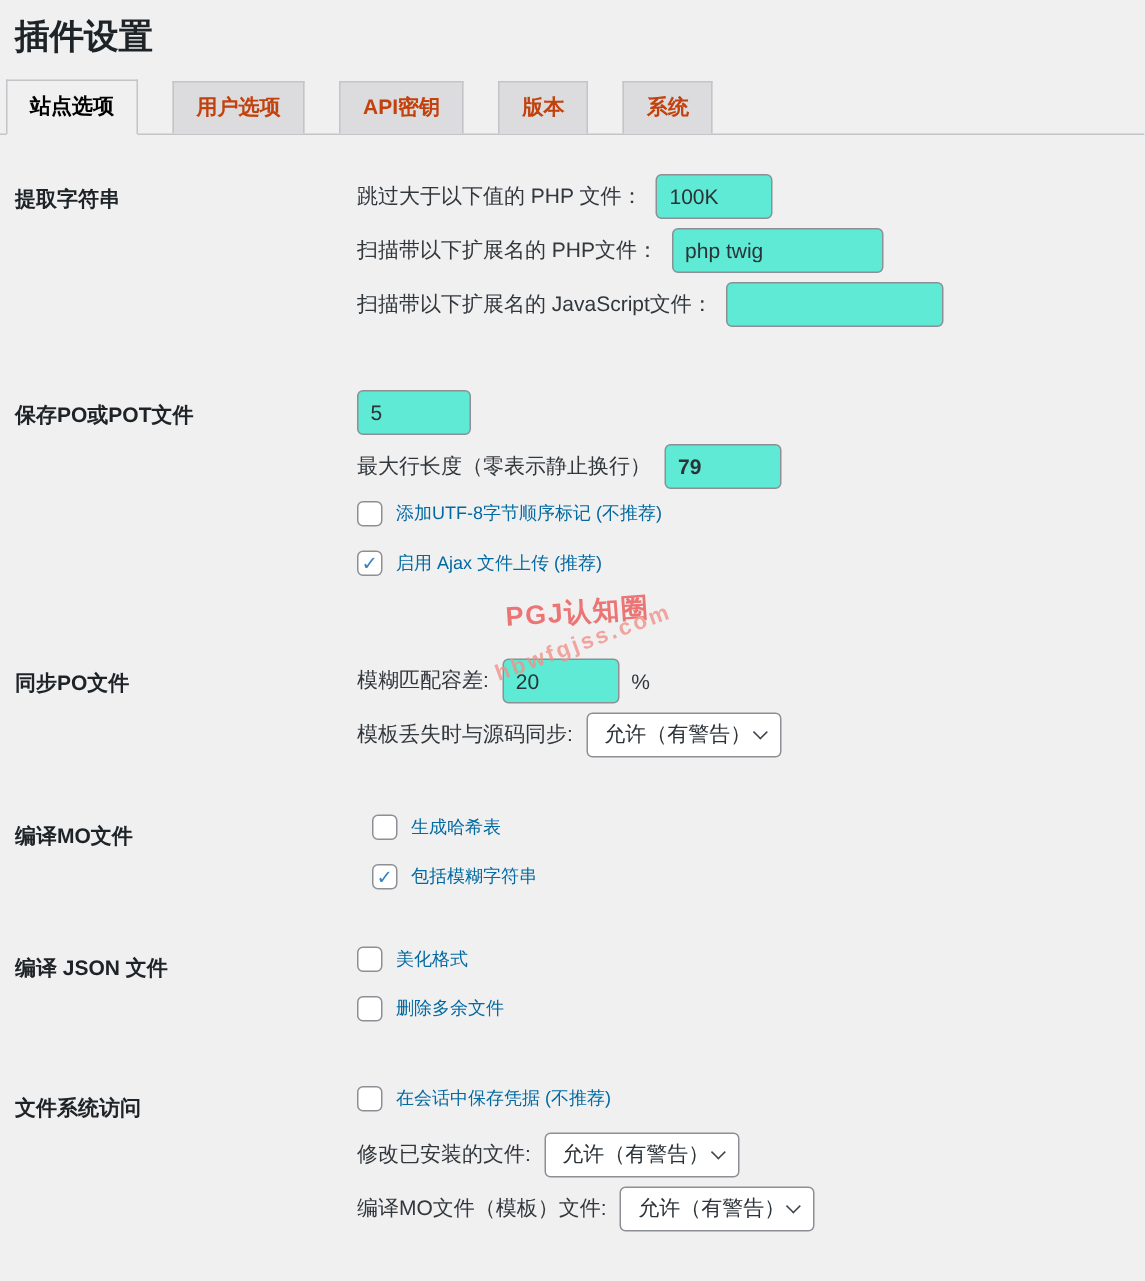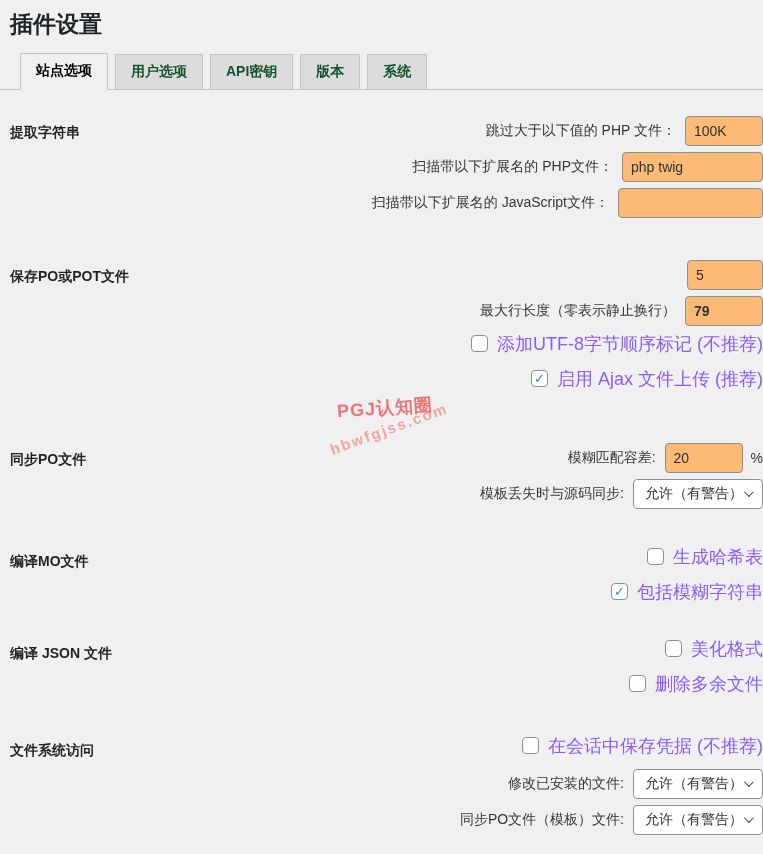--- a/index.html
+++ b/index.html
@@ -13,32 +13,32 @@
   }
   h1.page-title {
     margin:10px 0 0 10px;
     font-size:23px;
     font-weight:600;
     color:#1d2327;
     line-height:1.3;
   }
   .tabbar {
     margin-top:13px;
-    padding-left:20px;
+    padding-left:4px;
     border-bottom:1px solid #c3c4c7;
     display:flex;
-    gap:7px;
+    gap:23px;
     align-items:flex-end;
   }
   .tab {
     display:inline-block;
     padding:8px 15px;
     font-size:14px;
     font-weight:600;
-    color:#14532d;
+    color:#c2410c;
     background:#dcdcde;
     border:1px solid #c3c4c7;
     border-bottom:none;
     cursor:pointer;
     white-space:nowrap;
   }
   .tab.active {
     background:#f0f0f1;
     color:#000;
     margin-bottom:-1px;
@@ -50,27 +50,27 @@
   .rhead {
     width:228px;
     flex-shrink:0;
     font-size:14px;
     font-weight:600;
     color:#1d2327;
     padding-top:7px;
     line-height:1.4;
   }
   .rbody { flex:1; }
-  .line { display:flex; align-items:center; margin-bottom:6px; min-height:30px;justify-content:flex-end; }
+  .line { display:flex; align-items:center; margin-bottom:6px; min-height:30px; }
   .line .flabel { font-size:14px; color:#32373c; margin-right:9px; white-space:nowrap; }
   .txt {
     height:30px;
     border:1px solid #8c8f94;
     border-radius:4px;
-    background:#fdba74;
+    background:#5eead4;
     padding:0 8px;
     font-size:14px;
     color:#2c3338;
     font-family:inherit;
     outline:none;
   }
   .suffix { font-size:14px; margin-left:8px; }
   .checkline { min-height:22px; margin-bottom:11px; }
   .cb {
     width:17px; height:17px;
@@ -78,21 +78,21 @@
     border-radius:4px;
     background:#fff;
     display:inline-flex;
     align-items:center;
     justify-content:center;
     margin-right:9px;
     flex-shrink:0;
     cursor:pointer;
   }
   .cb .mark { color:#3582c4; font-size:13px; font-weight:700; line-height:1; }
-  .cblabel { font-size:18px; color:#8b5cf6; }
+  .cblabel { font-size:12px; color:#0369a1; }
   .select {
     display:inline-flex;
     align-items:center;
     justify-content:space-between;
     height:30px;
     min-width:130px;
     border:1px solid #8c8f94;
     border-radius:4px;
     background:#fff;
     padding:0 11px 0 11px;
@@ -253,21 +253,21 @@
         <span class="cblabel">在会话中保存凭据 (不推荐)</span>
       </div>
       <div class="line">
         <span class="flabel">修改已安装的文件:</span>
         <span class="select">
           <span>允许（有警告）</span>
           <span class="chev"></span>
         </span>
       </div>
       <div class="line">
-        <span class="flabel">同步PO文件（模板）文件:</span>
+        <span class="flabel">编译MO文件（模板）文件:</span>
         <span class="select">
           <span>允许（有警告）</span>
           <span class="chev"></span>
         </span>
       </div>
     </div>
   </div>
 
 </div>
 

